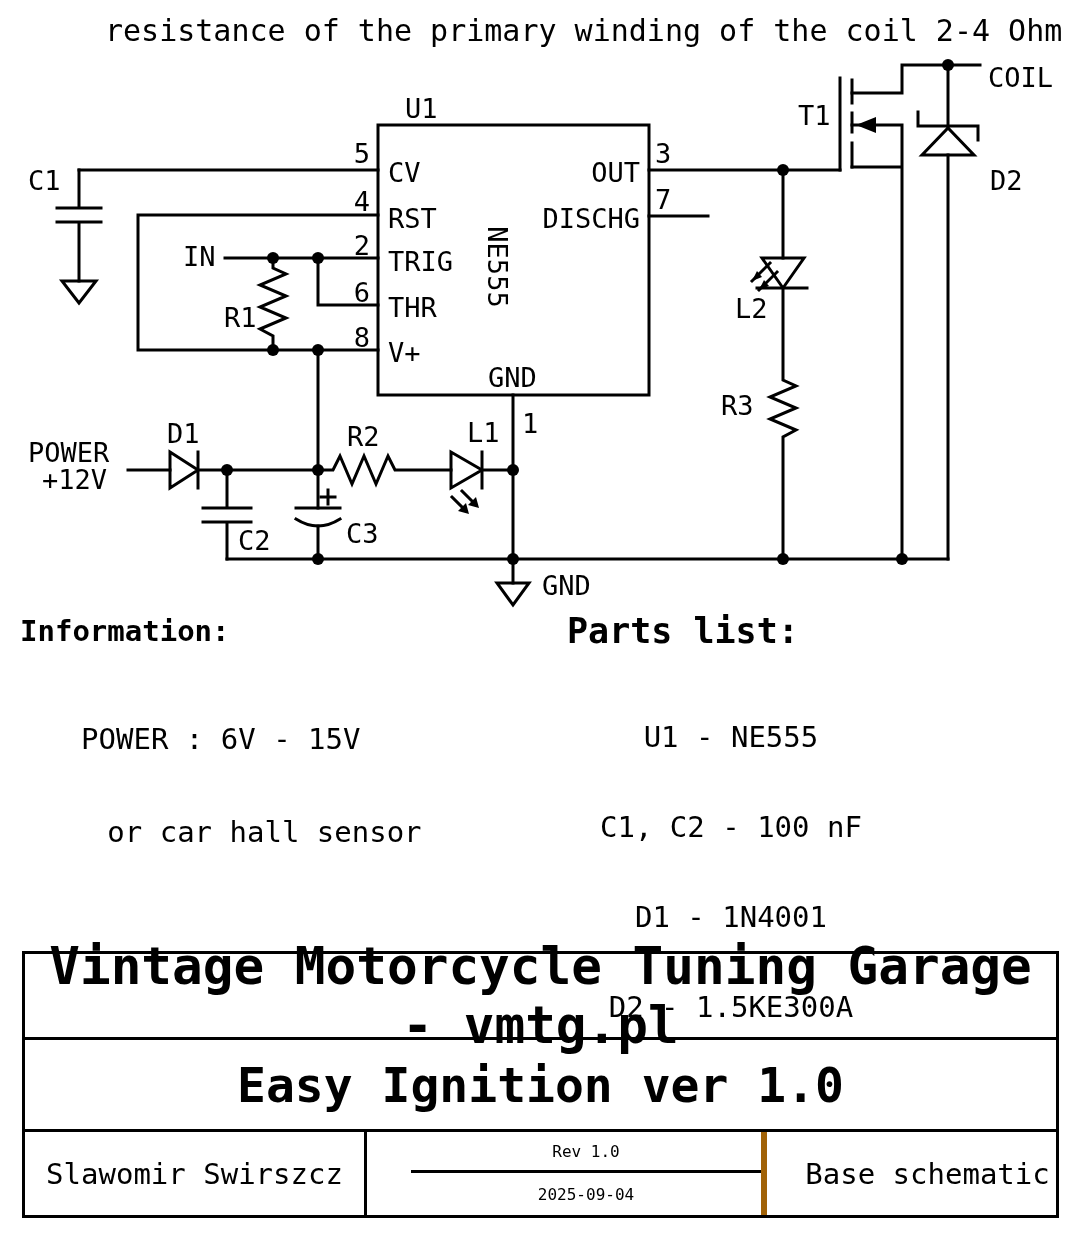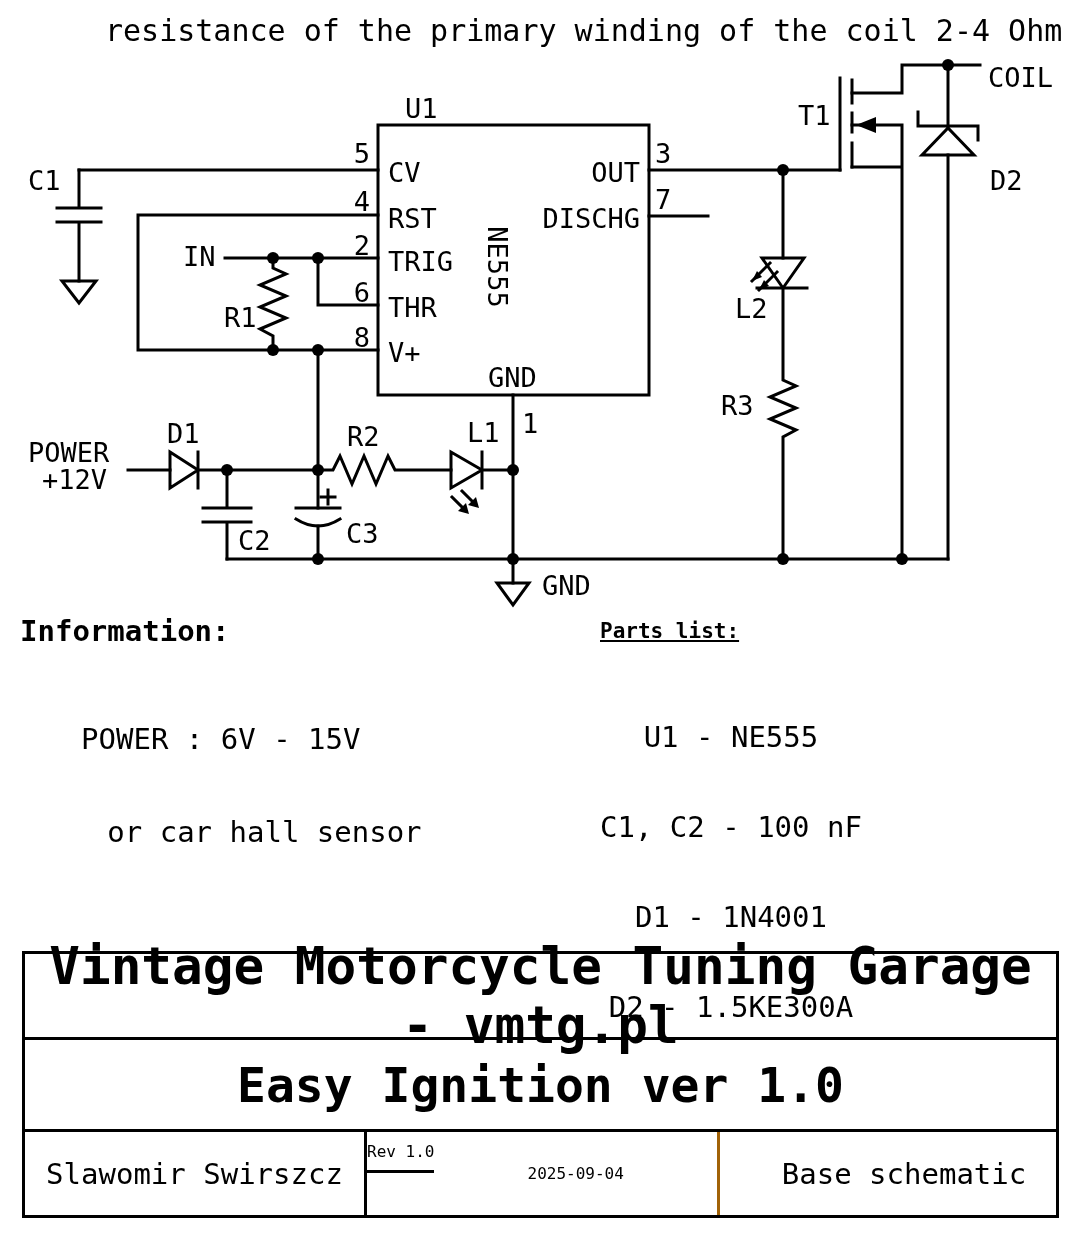--- a/index.html
+++ b/index.html
@@ -6,31 +6,31 @@
   #page{position:relative;width:1084px;height:1239px;background:#ffffff;color:#000;
         font-family:"DejaVu Sans Mono","Liberation Mono",monospace;overflow:hidden;text-align:center;}
   .txt{position:absolute;white-space:pre;color:#000;}
   #top-note{left:105px;top:16px;font-size:30px;line-height:30px;}
   #schematic-svg{position:absolute;left:0;top:0;}
   #schematic-svg text{font-family:"DejaVu Sans Mono","Liberation Mono",monospace;
         font-size:27px;fill:#000;}
   .heading{font-weight:bold;}
   #info-heading{left:20px;top:616px;font-size:29px;line-height:30px;}
   #info-lines{left:20px;top:662px;font-size:29px;line-height:31px;}
-  #parts-heading{left:600px;top:616px;font-size:21px;line-height:30px;text-decoration:underline;}
+  #parts-heading{left:567px;top:616px;font-size:35px;line-height:30px;}
   #parts-lines{left:600px;top:662px;font-size:29px;line-height:30px;}
   #titleblock{position:absolute;left:22px;top:951px;width:1037px;height:267px;
         border:3px solid #000;box-sizing:border-box;display:flex;flex-direction:column;}
   .tb-row{display:flex;align-items:center;justify-content:center;box-sizing:border-box;}
   #tb-company{height:86px;border-bottom:3px solid #000;font-size:51px;font-weight:bold;}
   #tb-title{height:92px;border-bottom:3px solid #000;font-size:48px;font-weight:bold;}
   #tb-bottom{flex:1;display:flex;flex-direction:row;align-items:stretch;}
   .tb-cell{display:flex;align-items:center;justify-content:center;font-size:29px;box-sizing:border-box;}
   #tb-author{width:342px;border-right:3px solid #000;}
-  #tb-mid{width:350px;border-right:3px solid #a16207;display:flex;flex-direction:row;}
+  #tb-mid{width:350px;border-right:6px solid #a16207;display:flex;flex-direction:column;margin-left:44px;}
   #tb-rev{height:38px;border-bottom:3px solid #000;display:flex;align-items:center;justify-content:center;}
   #tb-date{flex:1;display:flex;align-items:center;justify-content:center;}
   #tb-desc{flex:1;margin-left:32px;}
   .wire{fill:none;stroke:#000;stroke-width:3;stroke-linecap:square;stroke-linejoin:miter;}
   .solid{fill:#000;stroke:none;}
 </style>
 </head>
 <body>
 
 <div id="page">

